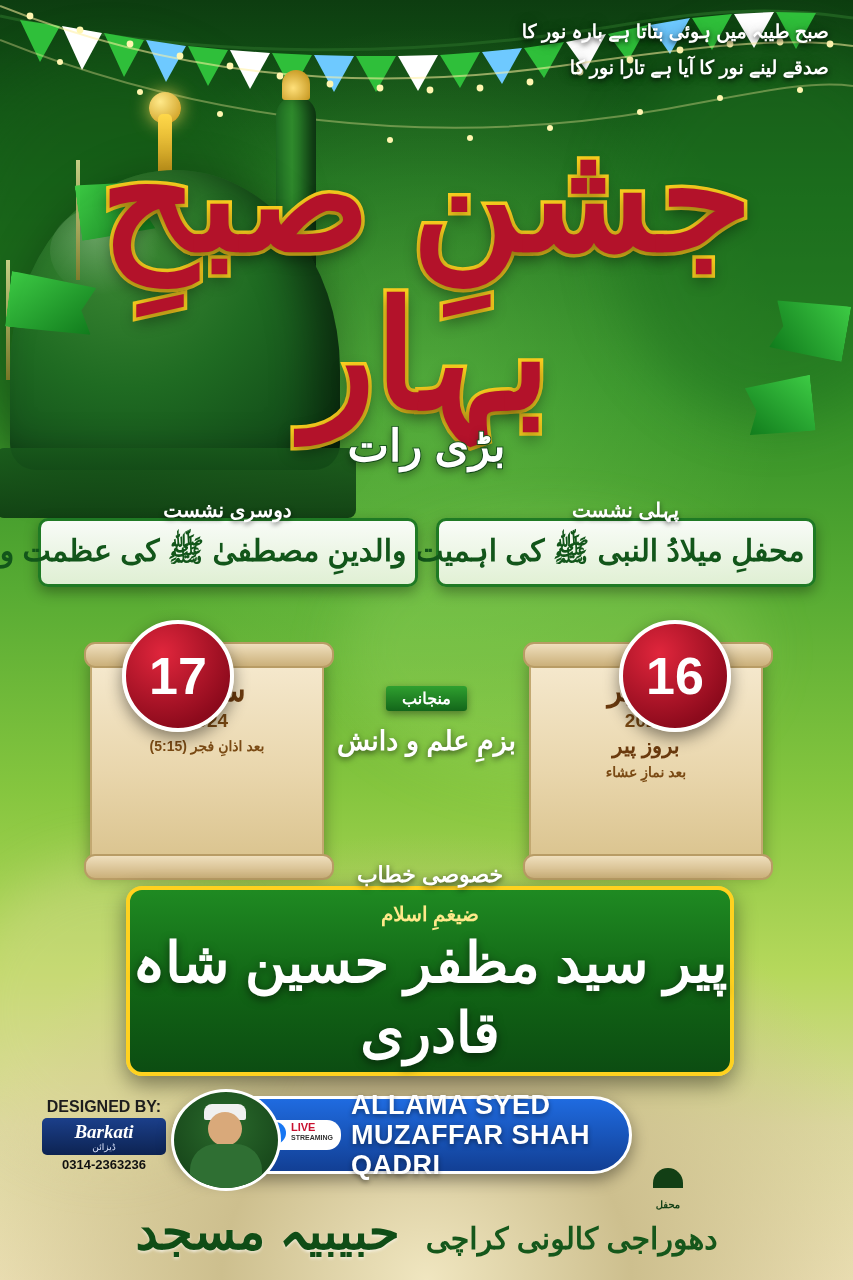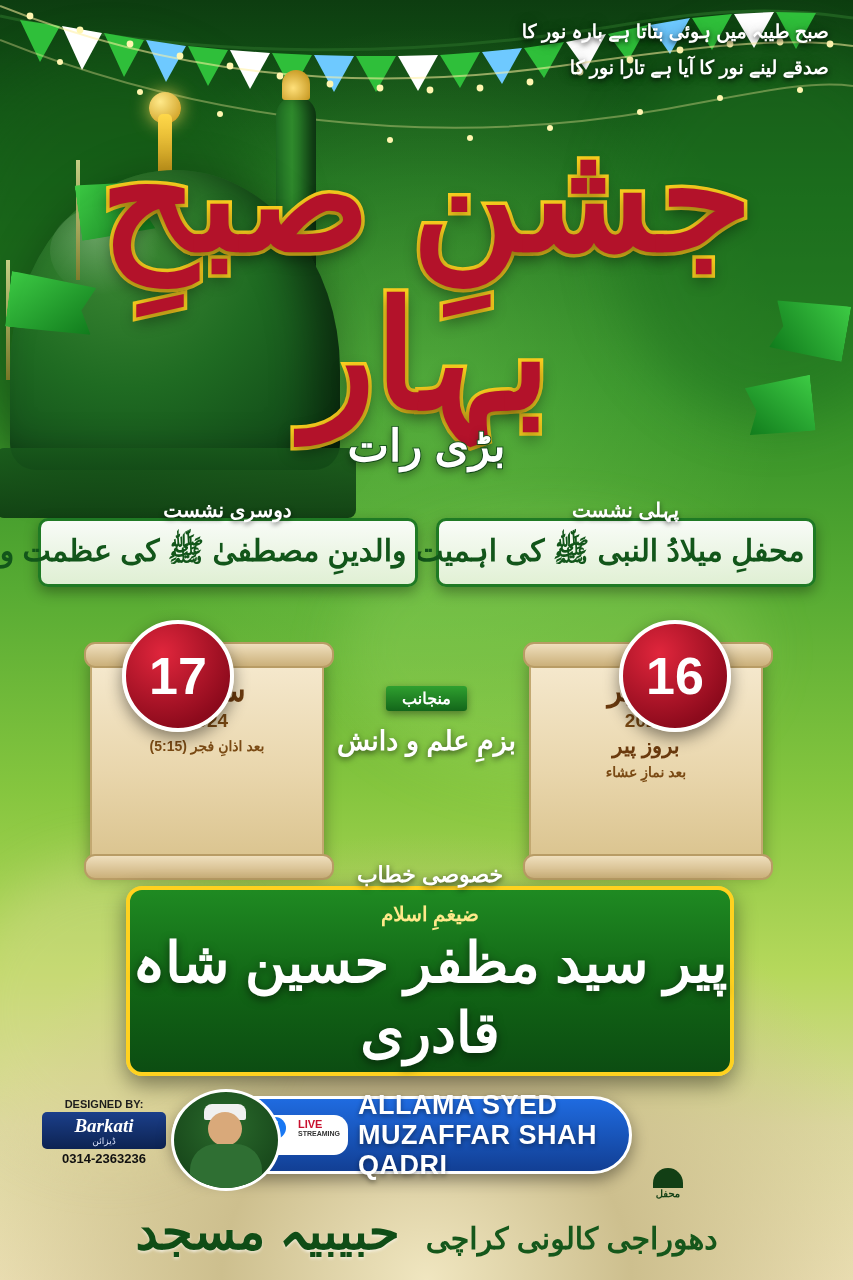--- a/index.html
+++ b/index.html
@@ -385,21 +385,21 @@
 
   
   .designer {
     position: absolute;
     left: 42px;
     top: 1098px;
     width: 124px;
     text-align: center;
   }
   .designer-label {
-    font-size: 11px;
+    font-size: 16px;
     font-weight: bold;
     color: #1d1d1d;
   }
   .designer-card {
     margin-top: 2px;
     background: linear-gradient(180deg, #1b3f8a, #0d2352);
     border-radius: 5px;
     padding: 4px 2px 3px;
   }
   .designer-name {
@@ -464,25 +464,25 @@
   }
   .live-photo .body {
     position: absolute;
     left: 16px; top: 52px;
     width: 72px; height: 44px;
     border-radius: 26px 26px 0 0;
     background: #2f6f33;
   }
   .fb-badge {
     display: flex;
-    align-items: center;
-    gap: 12px;
+    align-items: flex-start;
+    gap: 5px;
     background: #ffffff;
     border-radius: 14px;
-    padding: 2px 8px 16px 3px;
+    padding: 2px 8px 6px 3px;
     margin-right: 10px;
   }
   .fb-circle {
     width: 22px;
     height: 22px;
     border-radius: 50%;
     background: #1877f2;
     color: #fff;
     font-size: 16px;
     font-weight: bold;
@@ -526,20 +526,21 @@
   .venue-logo .dome-mini {
     width: 30px; height: 20px;
     margin: 0 auto;
     background: #123f15;
     border-radius: 15px 15px 0 0;
   }
   .venue-logo .tag {
     font-size: 10px;
     font-weight: bold;
     color: #123f15;
+    margin-top: 11px;
   }
   .venue-name {
     font-size: 50px;
     font-weight: bold;
     color: #0f4d16;
     line-height: 1.2;
     text-shadow: 0 2px 3px rgba(255,255,255,0.5);
   }
   .venue-sub {
     font-size: 30px;

